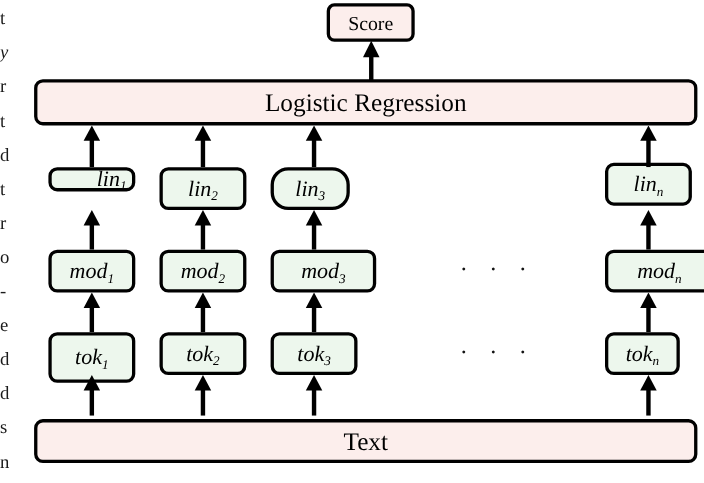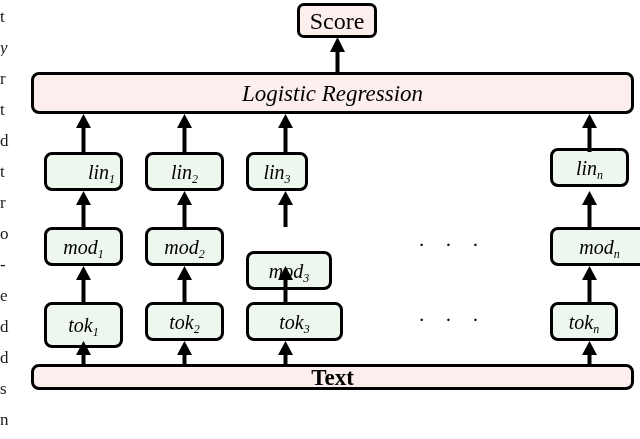--- a/index.html
+++ b/index.html
@@ -83,21 +83,21 @@
   }
   .bar .lbl {
     font-family: "Liberation Serif", serif;
     font-size: 23px;
     color: #000;
   }
 
   
   .scorebox .lbl {
     font-family: "Liberation Serif", serif;
-    font-size: 24px;
+    font-size: 18px;
     color: #000;
   }
 
   
   .arrow {
     position: absolute;
   }
   .arrow svg { display: block; }
 
   
@@ -137,44 +137,44 @@
     <span class="lbl">Score</span>
   </div>
 
   <div class="arrow" style="left:329px; top:37px;">
     <svg width="17" height="36" viewBox="0 0 17 36">
       <line x1="8.5" y1="36" x2="8.5" y2="12" stroke="#000" stroke-width="4"></line>
       <polygon points="8.5,0 1.0,15 16,15" fill="#000"></polygon>
     </svg>
   </div>
 
-  <div class="node pink bar" style="left:31px; top:72px; width:603px; height:42px;font-style:italic;">
+  <div class="node pink bar" style="left:31px; top:72px; width:603px; height:42px;">
     <span class="lbl">Logistic Regression</span>
   </div>
 
   <div id="rows-layer">
-      <div class="node cell green" style="left: 44px; top: 152px; width: 79px; height: 39px; padding-left: 36px;">
+      <div class="node cell green" style="left: 44px; top: 152px; width: 79px; height: 22px; padding-left: 36px;">
         <span class="lbl">lin<sub>1</sub></span>
       </div>
       <div class="arrow" style="left: 75px; top: 191px;">
         <svg width="17" height="36" viewBox="0 0 17 36">
           <line x1="8.5" y1="36" x2="8.5" y2="12" stroke="#000" stroke-width="4"></line>
           <polygon points="8.5,0 1,14 16,14" fill="#000"></polygon>
         </svg>
       </div>
       <div class="node cell green" style="left: 145px; top: 152px; width: 79px; height: 39px;">
         <span class="lbl">lin<sub>2</sub></span>
       </div>
       <div class="arrow" style="left: 176px; top: 191px;">
         <svg width="17" height="36" viewBox="0 0 17 36">
           <line x1="8.5" y1="36" x2="8.5" y2="12" stroke="#000" stroke-width="4"></line>
           <polygon points="8.5,0 1,14 16,14" fill="#000"></polygon>
         </svg>
       </div>
-      <div class="node cell green" style="left: 246px; top: 152px; width: 62px; height: 39px;">
+      <div class="node cell green" style="left: 246px; top: 152px; width: 72px; height: 39px; border-radius: 16px;">
         <span class="lbl">lin<sub>3</sub></span>
       </div>
       <div class="arrow" style="left: 277px; top: 191px;">
         <svg width="17" height="36" viewBox="0 0 17 36">
           <line x1="8.5" y1="36" x2="8.5" y2="12" stroke="#000" stroke-width="4"></line>
           <polygon points="8.5,0 1,14 16,14" fill="#000"></polygon>
         </svg>
       </div>
       <div class="node cell green" style="left: 550px; top: 148px; width: 79px; height: 39px;">
         <span class="lbl">lin<sub>n</sub></span>
@@ -196,21 +196,21 @@
       </div>
       <div class="node cell green" style="left: 145px; top: 227px; width: 79px; height: 39px;">
         <span class="lbl">mod<sub>2</sub></span>
       </div>
       <div class="arrow" style="left: 176px; top: 266px;">
         <svg width="17" height="36" viewBox="0 0 17 36">
           <line x1="8.5" y1="36" x2="8.5" y2="12" stroke="#000" stroke-width="4"></line>
           <polygon points="8.5,0 1,14 16,14" fill="#000"></polygon>
         </svg>
       </div>
-      <div class="node cell green" style="left: 246px; top: 227px; width: 86px; height: 39px; margin-top: 24px;">
+      <div class="node cell green" style="left: 246px; top: 227px; width: 96px; height: 39px;">
         <span class="lbl">mod<sub>3</sub></span>
       </div>
       <div class="arrow" style="left: 277px; top: 266px;">
         <svg width="17" height="36" viewBox="0 0 17 36">
           <line x1="8.5" y1="36" x2="8.5" y2="12" stroke="#000" stroke-width="4"></line>
           <polygon points="8.5,0 1,14 16,14" fill="#000"></polygon>
         </svg>
       </div>
       <div class="node cell green" style="left: 550px; top: 227px; width: 99px; height: 39px;">
         <span class="lbl">mod<sub>n</sub></span>
@@ -233,21 +233,21 @@
       </div>
       <div class="node cell green" style="left: 145px; top: 302px; width: 79px; height: 39px;">
         <span class="lbl">tok<sub>2</sub></span>
       </div>
       <div class="arrow" style="left: 176px; top: 341px;">
         <svg width="17" height="37" viewBox="0 0 17 37">
           <line x1="8.5" y1="37" x2="8.5" y2="12" stroke="#000" stroke-width="4"></line>
           <polygon points="8.5,0 1,14 16,14" fill="#000"></polygon>
         </svg>
       </div>
-      <div class="node cell green" style="left: 246px; top: 302px; width: 97px; height: 39px; align-items: center;">
+      <div class="node cell green" style="left: 246px; top: 302px; width: 79px; height: 39px; align-items: center;">
         <span class="lbl">tok<sub>3</sub></span>
       </div>
       <div class="arrow" style="left: 277px; top: 341px;">
         <svg width="17" height="37" viewBox="0 0 17 37">
           <line x1="8.5" y1="37" x2="8.5" y2="12" stroke="#000" stroke-width="4"></line>
           <polygon points="8.5,0 1,14 16,14" fill="#000"></polygon>
         </svg>
       </div>
       <div class="node cell green" style="left: 550px; top: 302px; width: 68px; height: 39px;">
         <span class="lbl">tok<sub>n</sub></span>
@@ -278,17 +278,17 @@
         </svg>
       </div>
       <div class="arrow" style="left: 581px; top: 114px;">
         <svg width="17" height="38" viewBox="0 0 17 38">
           <line x1="8.5" y1="38" x2="8.5" y2="12" stroke="#000" stroke-width="4"></line>
           <polygon points="8.5,0 1,14 16,14" fill="#000"></polygon>
         </svg>
       </div>
     </div>
 
-  <div class="node pink bar" style="left:31px; top:364px; width:603px; height:26px;font-weight:bold;">
+  <div class="node pink bar" style="left:31px; top:381px; width:603px; height:40px;">
     <span class="lbl">Text</span>
   </div>
 
 </div>
 
 </body></html>

